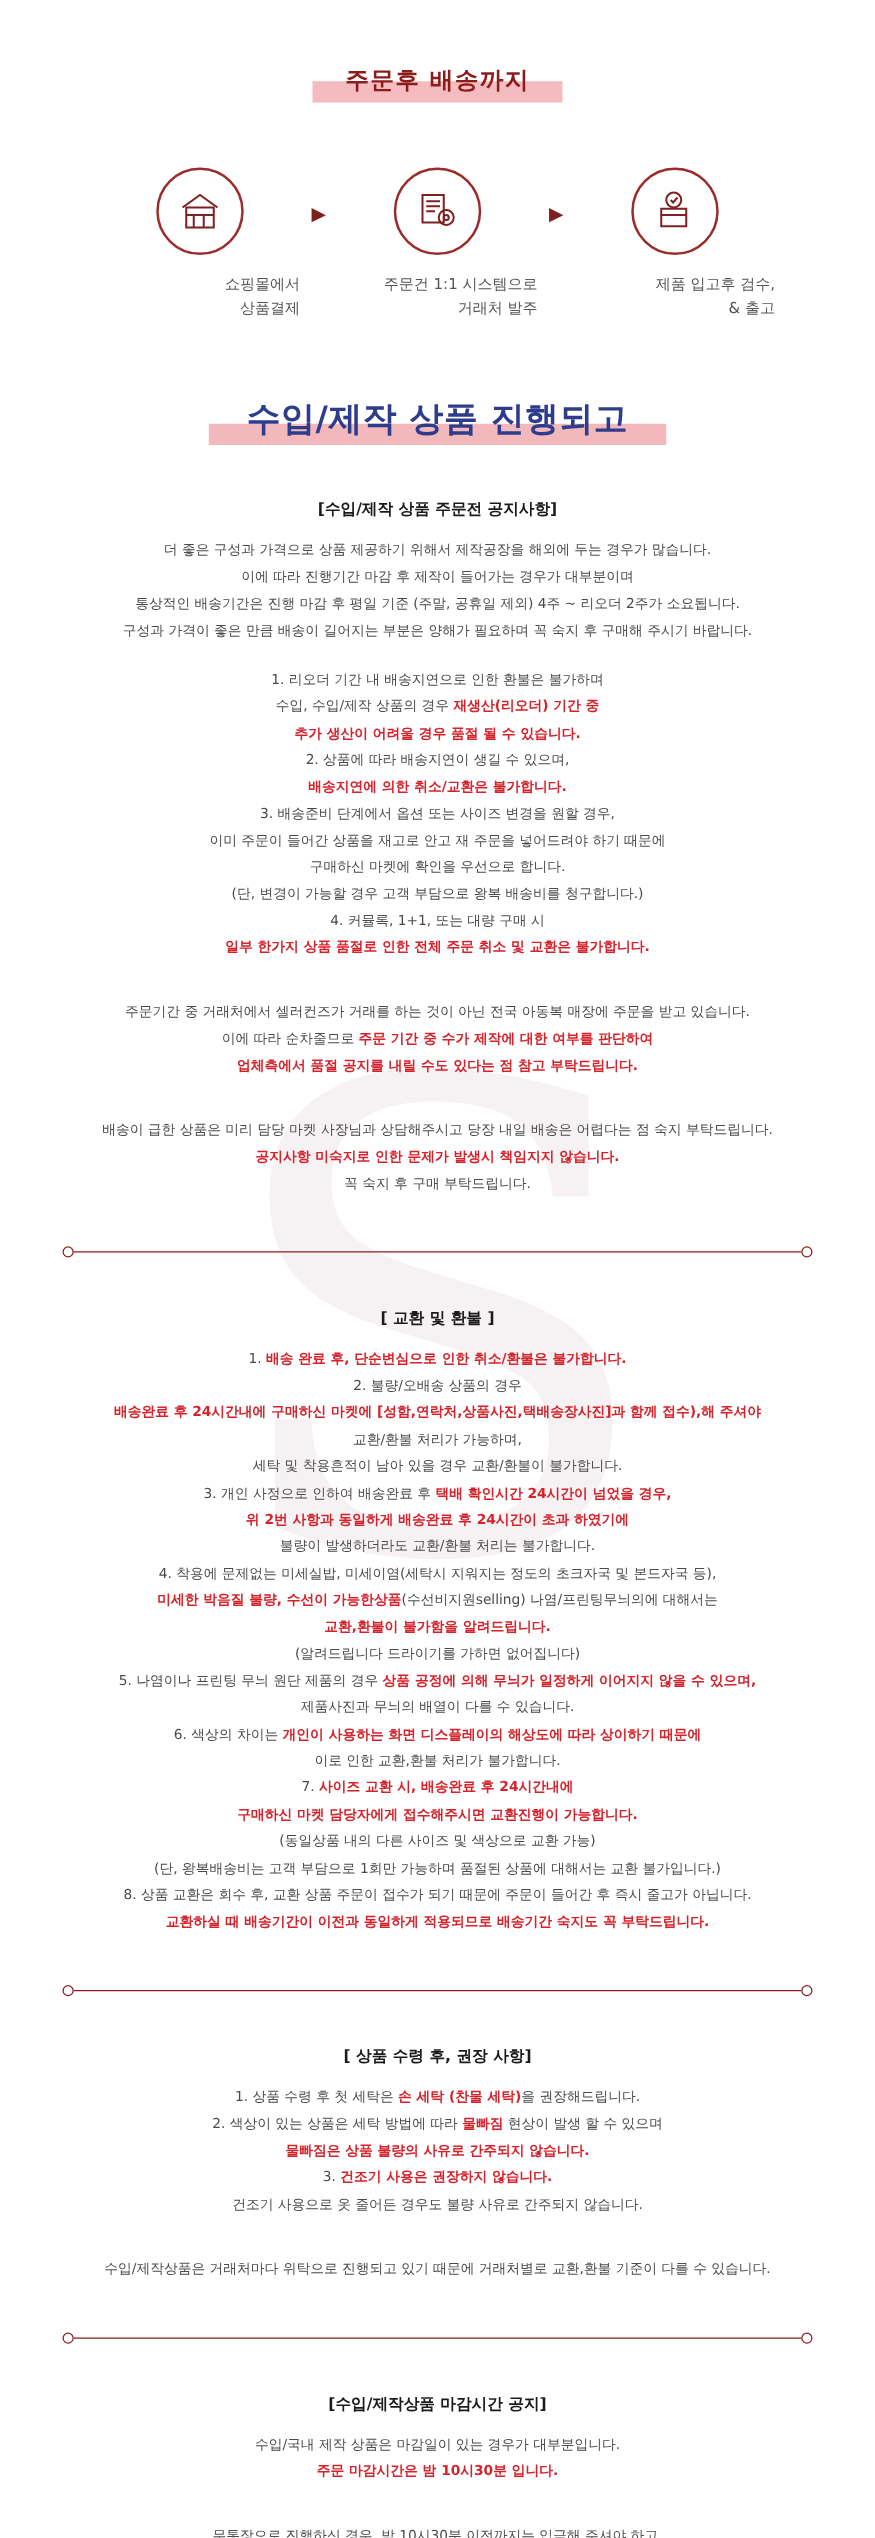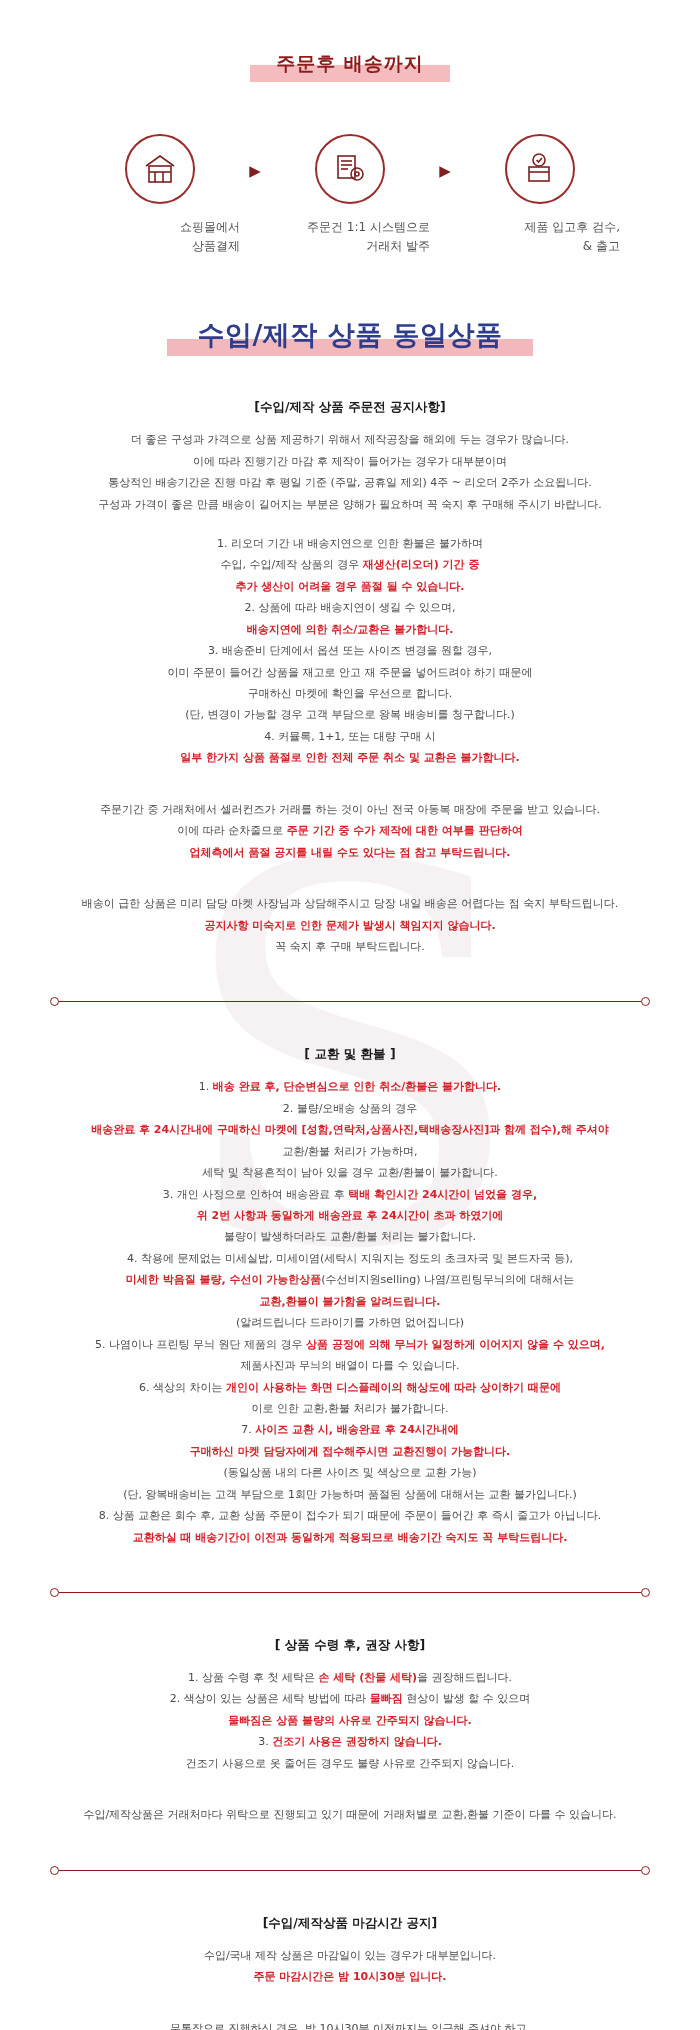--- a/index.html
+++ b/index.html
@@ -184,21 +184,21 @@
           </svg>
         </div>
         <div class="step-label">제품 입고후 검수,
 &amp; 출고</div>
       </div>
     </div>
 
     <div class="sec-title-wrap">
       <div class="sec-title">
         <span class="hl"></span>
-        <span>수입/제작 상품 동일상품</span>
+        <span>수입/제작 상품 진행되고</span>
       </div>
     </div>
 
     <div class="block">
       <div class="b-title">[수입/제작 상품 주문전 공지사항]</div>
       <div>
           <p class="line">더 좋은 구성과 가격으로 상품 제공하기 위해서 제작공장을 해외에 두는 경우가 많습니다.</p>
           <p class="line">이에 따라 진행기간 마감 후 제작이 들어가는 경우가 대부분이며</p>
           <p class="line">통상적인 배송기간은 진행 마감 후 평일 기준 (주말, 공휴일 제외) 4주 ~ 리오더 2주가 소요됩니다.</p>
           <p class="line">구성과 가격이 좋은 만큼 배송이 길어지는 부분은 양해가 필요하며 꼭 숙지 후 구매해 주시기 바랍니다.</p>

